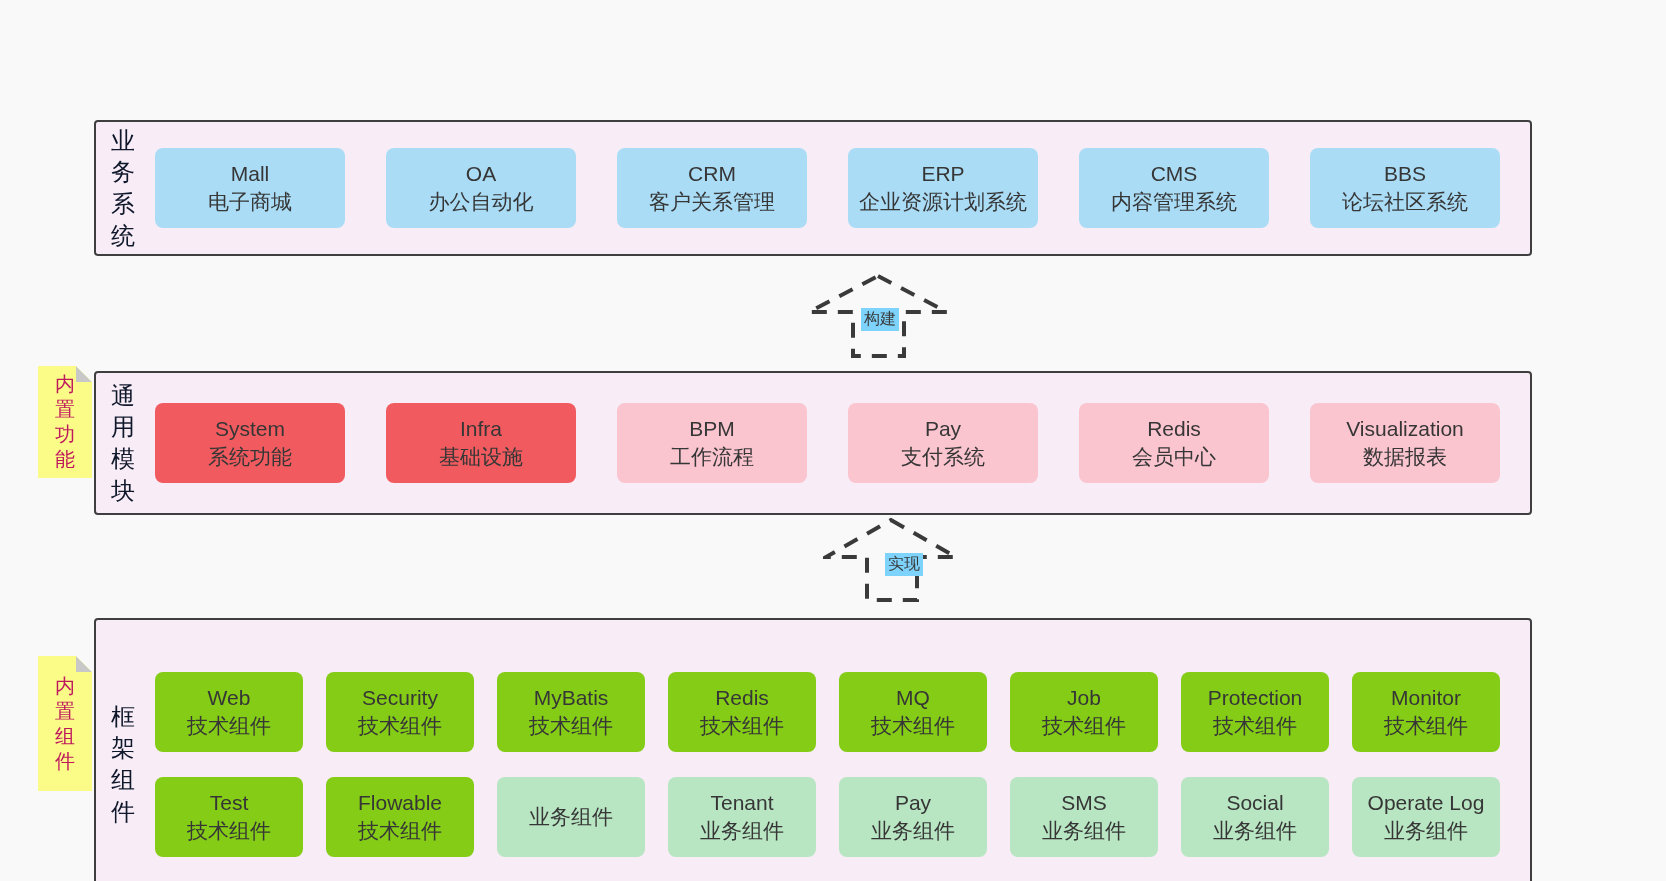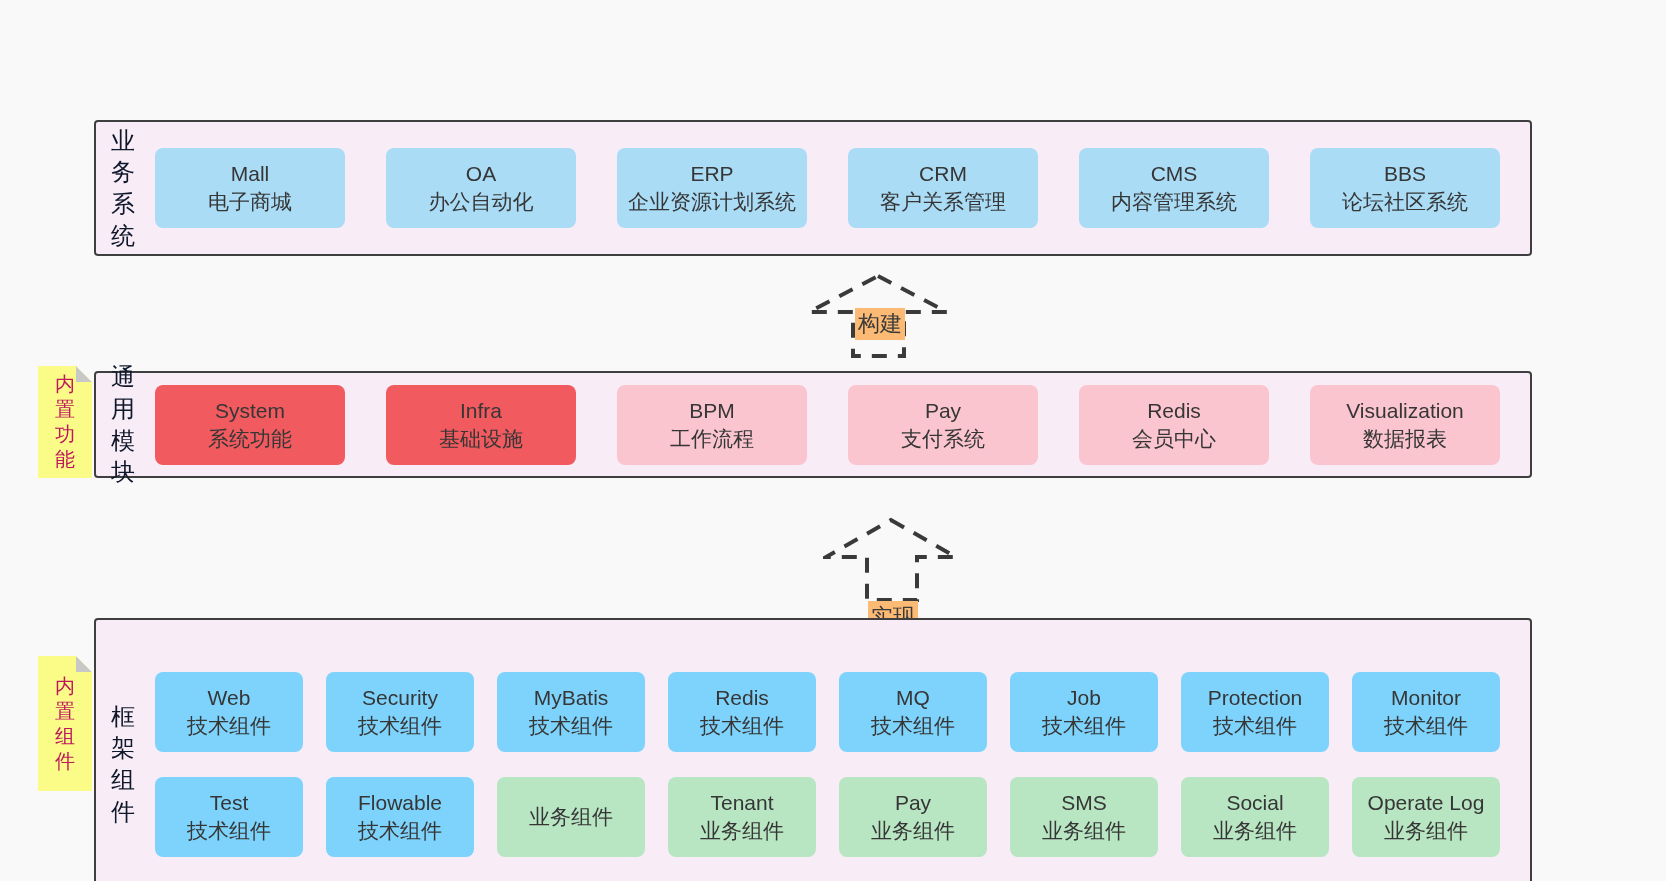--- a/index.html
+++ b/index.html
@@ -8,21 +8,21 @@
     background:#f9f9f9;
     font-family:"Liberation Sans","DejaVu Sans",sans-serif;
     color:#3a3a3a;overflow:hidden;
   }
   .band{
     position:absolute;left:94px;width:1438px;box-sizing:border-box;
     background:#f8edf7;border:2px solid #3f3f3f;border-radius:4px;
     display:flex;align-items:center;
   }
   .band-1{top:120px;height:136px;}
-  .band-2{top:371px;height:107px;}
+  .band-2{top:371px;height:144px;}
   .band-3{top:618px;height:292px;}
   .band-label{
     width:30px;margin-left:12px;flex:0 0 auto;
     font-size:24px;line-height:1.32;text-align:center;
     word-break:break-all;color:#0f172a;
   }
   .rows{
     flex:1;margin-left:17px;margin-right:30px;
     display:flex;flex-direction:column;justify-content:center;gap:25px;
   }
@@ -31,21 +31,21 @@
     height:80px;border-radius:8px;box-sizing:border-box;
     display:flex;flex-direction:column;align-items:center;justify-content:center;
     text-align:center;font-size:21px;line-height:1.32;color:#363636;
     padding:20px 6px;
   }
   .w6{width:190px;}
   .w8{width:148px;}
   .blue{background:#aadcf6;}
   .red{background:#f15b5f;}
   .pink{background:#fbc5d0;}
-  .green{background:#7dd3fc;}
+  .green{background:#84cc16;}
   .lightgreen{background:#b8e5c2;}
   .sticky{
     position:absolute;left:38px;width:54px;box-sizing:border-box;
     background:#fbfb88;
     clip-path:polygon(0 0,calc(100% - 16px) 0,100% 16px,100% 100%,0 100%);
     display:flex;align-items:center;justify-content:center;
   }
   .sticky-1{top:366px;height:112px;}
   .sticky-2{top:656px;height:135px;}
   .sticky-fold{
@@ -60,50 +60,50 @@
   .arrow{position:absolute;}
   .arrow-1{left:806px;top:273px;width:144px;height:86px;}
   .arrow-2{left:823px;top:517px;width:136px;height:86px;}
   .arrow svg{display:block;width:100%;height:100%;}
   .arrow polygon{
     fill:none;stroke:#3a3a3a;stroke-width:4;
     stroke-dasharray:15 11;stroke-linejoin:miter;
   }
   .arrow-label{
     position:absolute;transform:translateX(-50%);
-    background:#fdba74;padding:1px 3px;
-    font-size:22px;color:#3a3a3a;white-space:nowrap;
+    background:#7dd3fc;padding:1px 3px;
+    font-size:16px;color:#3a3a3a;white-space:nowrap;
   }
   .arrow-1 .arrow-label{left:74px;top:35px;}
-  .arrow-2 .arrow-label{left:70px;top:36px;margin-top:48px;}
+  .arrow-2 .arrow-label{left:81px;top:36px;}
 </style>
 </head>
 <body>
 
 <div>
 
   <div class="band band-1">
     <div class="band-label">业务系统</div>
     <div class="rows">
         <div class="row">
           <div class="box blue w6">
             <div>Mall</div>
             <div>电子商城</div>
           </div>
           <div class="box blue w6">
             <div>OA</div>
             <div>办公自动化</div>
           </div>
           <div class="box blue w6">
+            <div>CRM</div>
+            <div>客户关系管理</div>
+          </div>
+          <div class="box blue w6">
             <div>ERP</div>
             <div>企业资源计划系统</div>
-          </div>
-          <div class="box blue w6">
-            <div>CRM</div>
-            <div>客户关系管理</div>
           </div>
           <div class="box blue w6">
             <div>CMS</div>
             <div>内容管理系统</div>
           </div>
           <div class="box blue w6">
             <div>BBS</div>
             <div>论坛社区系统</div>
           </div>
         </div>

